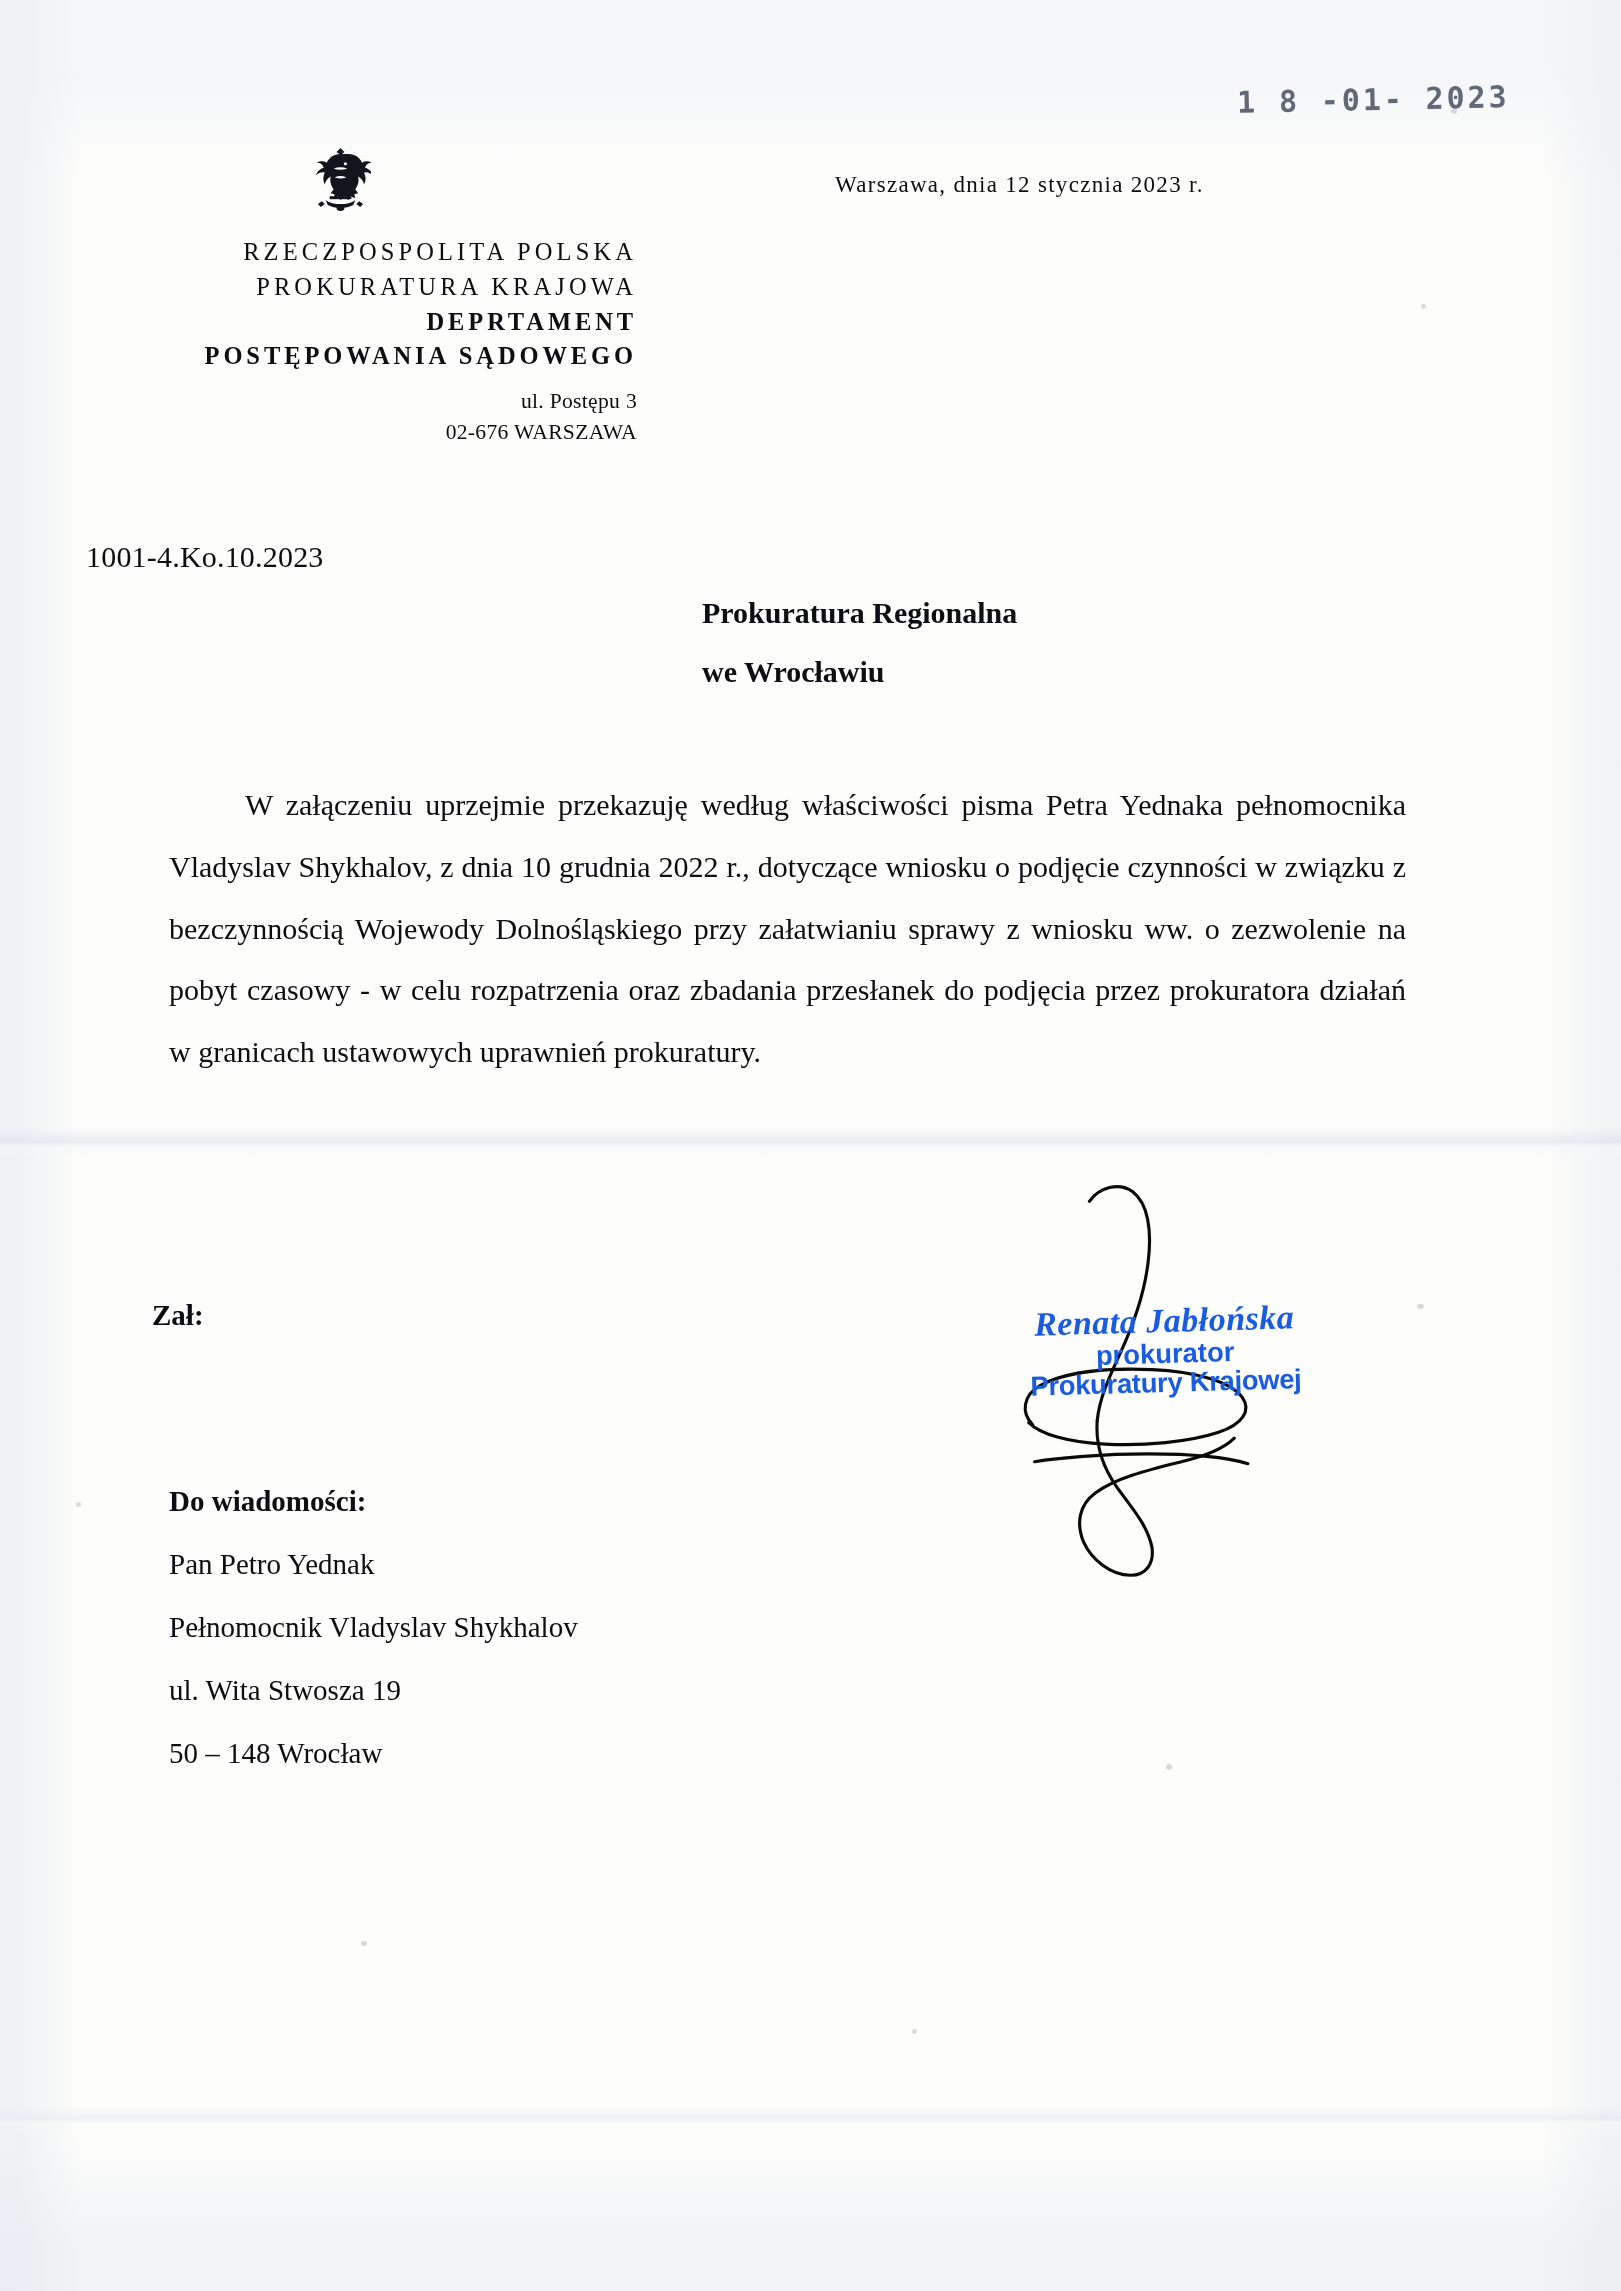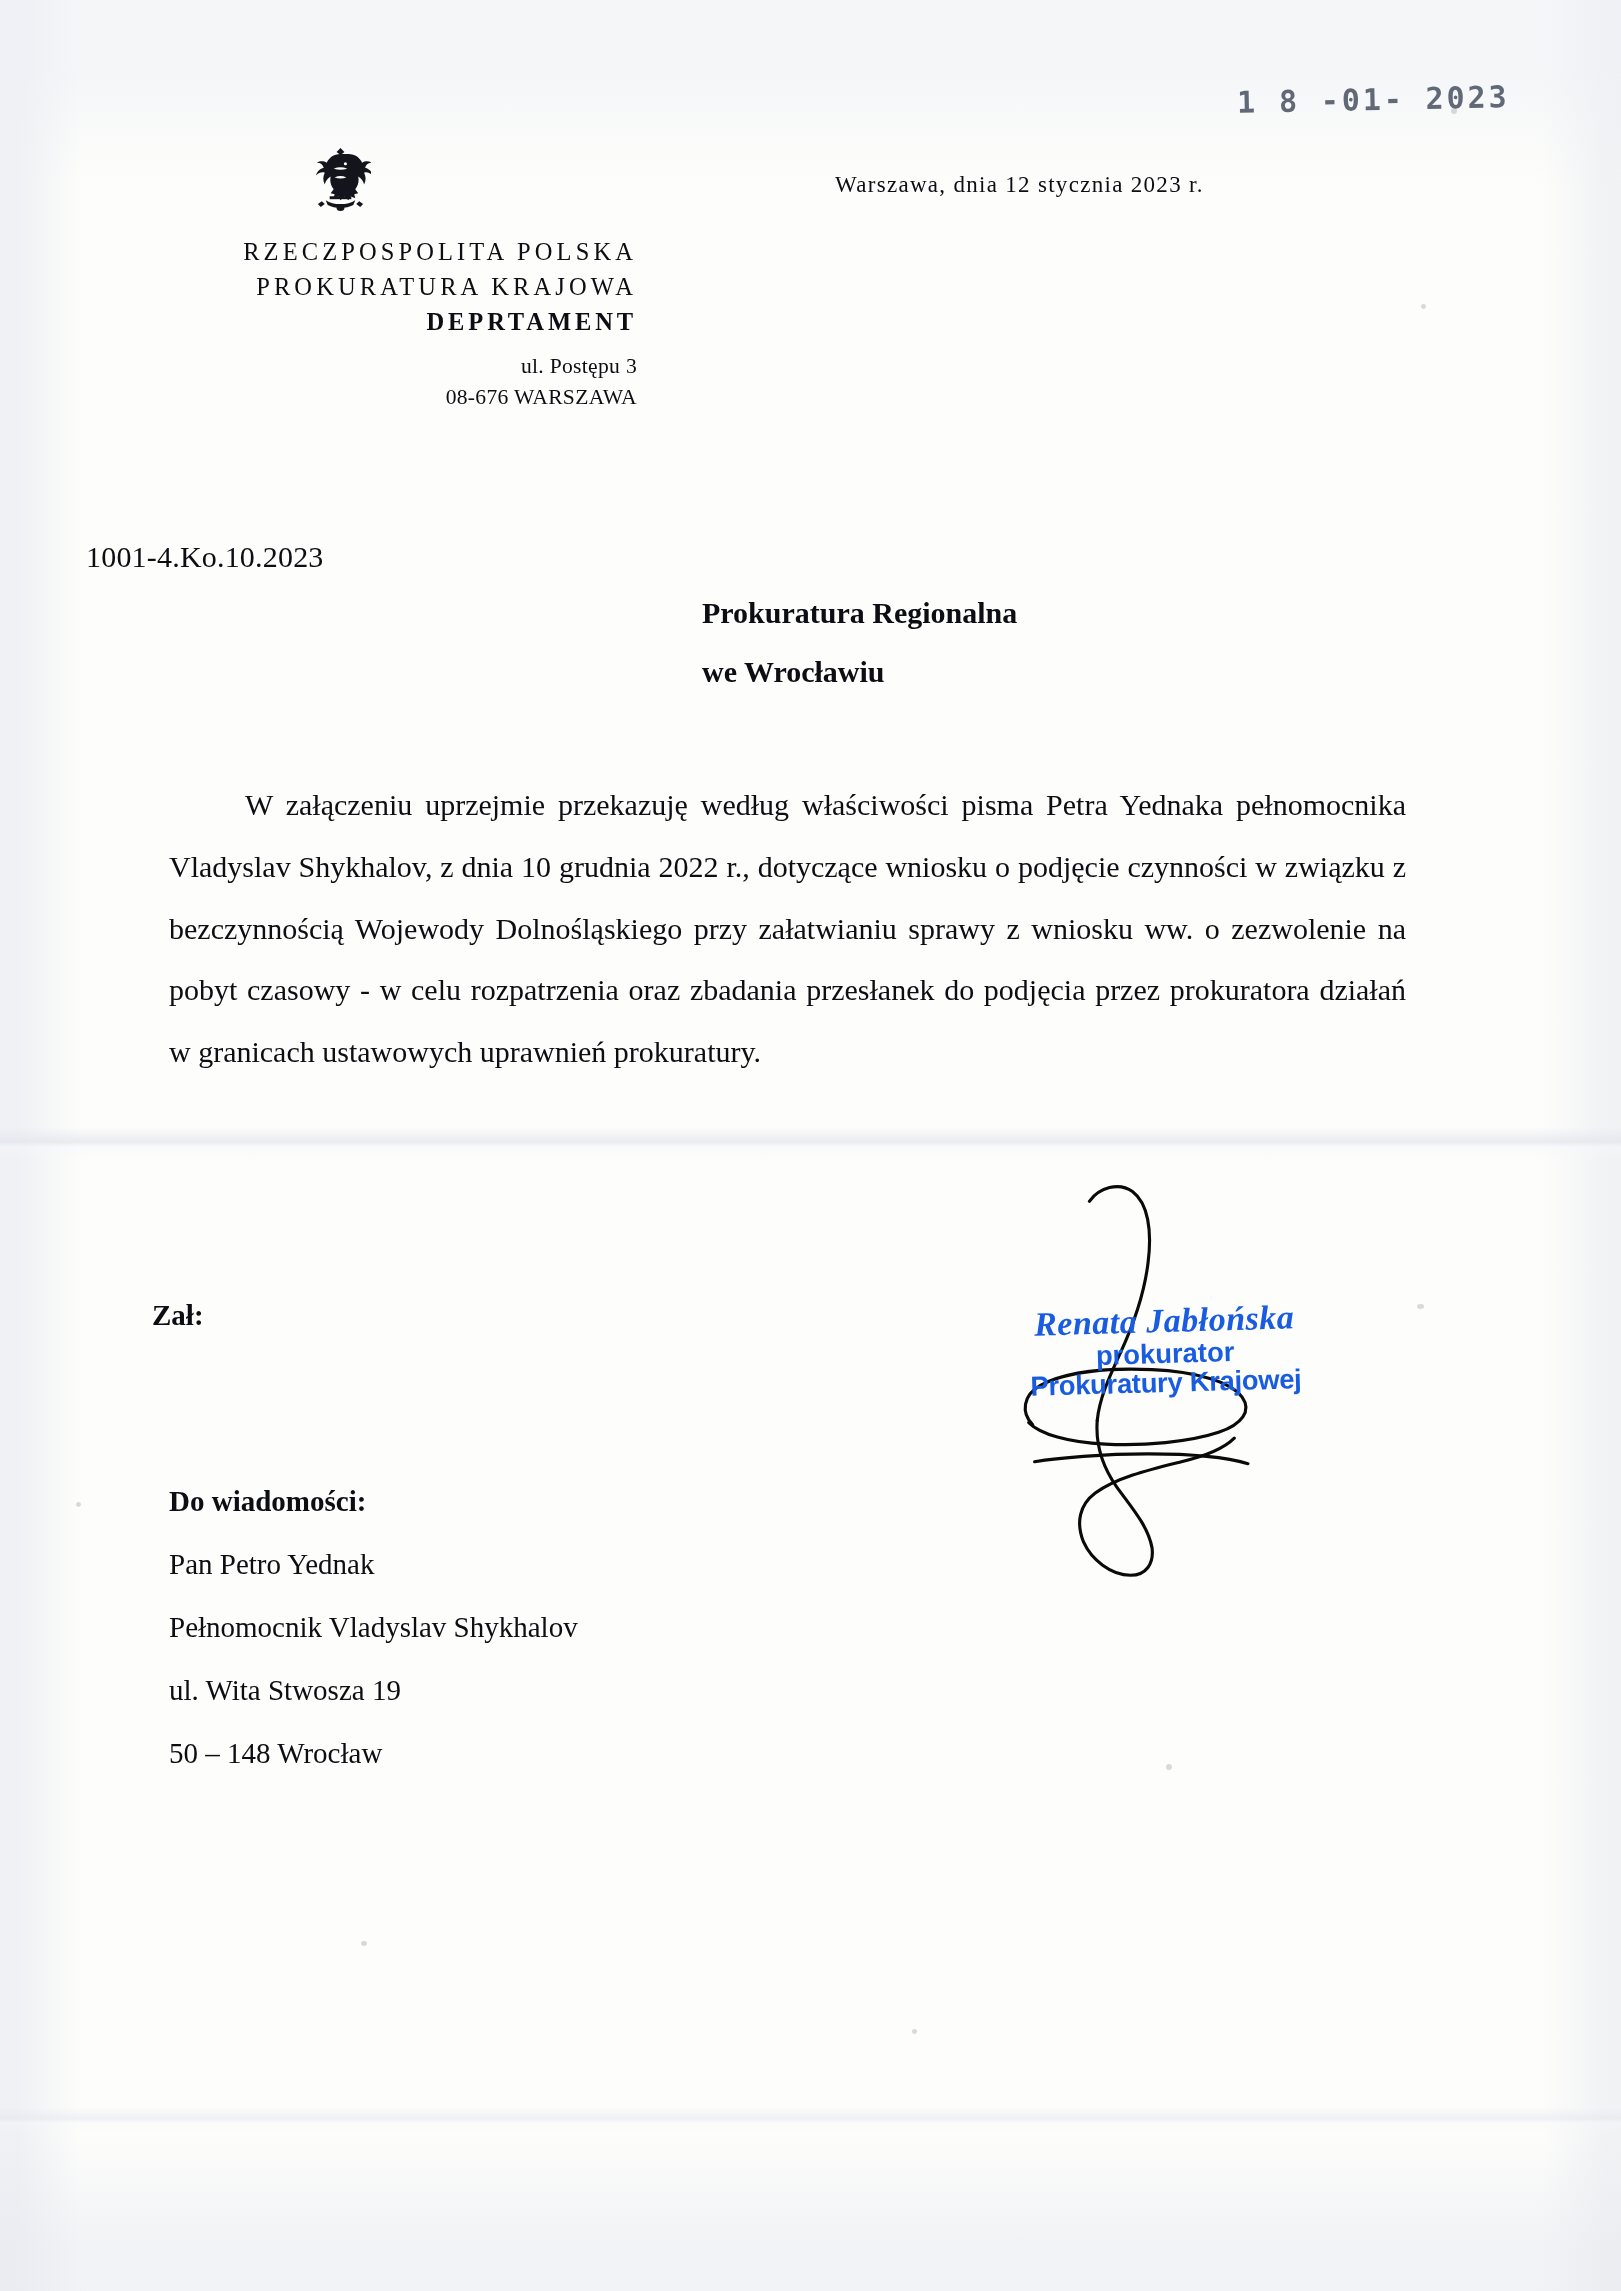--- a/index.html
+++ b/index.html
@@ -222,22 +222,23 @@
         <path d="M24 24 q7 -3 14 0 q-7 2 -14 0z"></path>
         <path d="M25 33 q6 -3 12 0 q-6 2 -12 0z"></path>
       </g>
     </svg>
   </span>
 
   <div class="letterhead">
     <div class="lh-line">RZECZPOSPOLITA POLSKA</div>
     <div class="lh-line">PROKURATURA KRAJOWA</div>
     <div class="lh-line bold">DEPRTAMENT</div>
+    <div class="lh-line bold">POSTĘPOWANIA SĄDOWEGO</div>
     <div class="lh-addr">ul. Postępu 3</div>
-    <div class="lh-addr" style="margin-top:0">08-676 WARSZAWA</div>
+    <div class="lh-addr" style="margin-top:0">02-676 WARSZAWA</div>
   </div>
 
   <div class="place-date">Warszawa, dnia 12 stycznia 2023 r.</div>
 
   <div class="reference">1001-4.Ko.10.2023</div>
 
   <div class="addressee">
     <div>Prokuratura Regionalna</div>
     <div>we Wrocławiu</div>
   </div>

